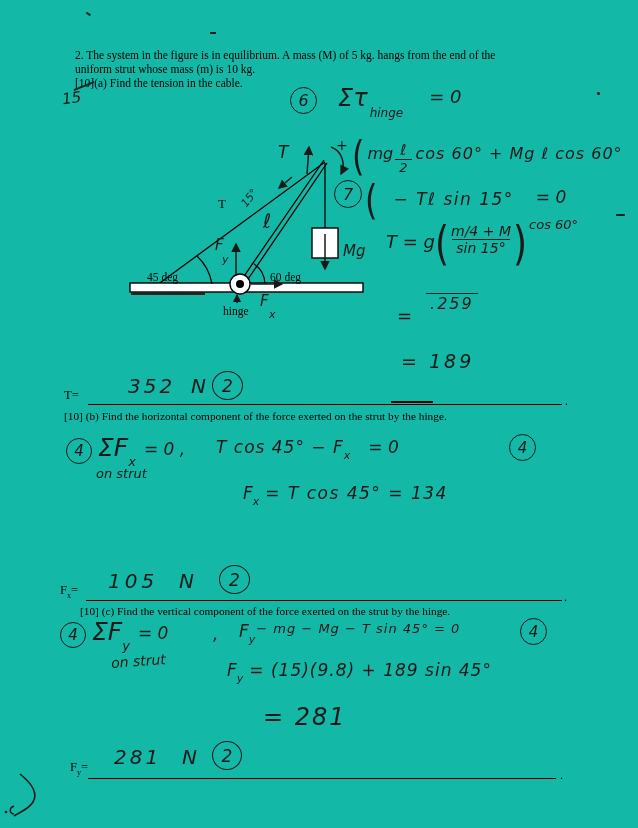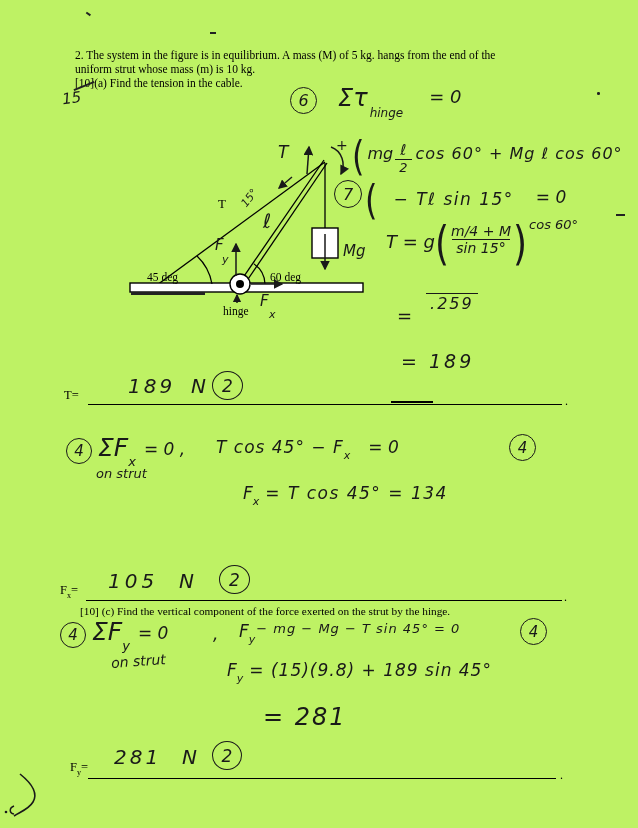--- a/index.html
+++ b/index.html
@@ -1,16 +1,16 @@
 <!DOCTYPE html>
 <html><head>
 <meta charset="utf-8">
 <style>
   html,body { margin:0; padding:0; background:#e8e8e8; }
-  .page { position:relative; width:638px; height:828px; background:#bef264;
+  .page { position:relative; width:638px; height:828px; background:#14b8a6;
           font-family:"Liberation Serif", serif; color:#111; overflow:hidden; }
   .abs { position:absolute; }
   .printed { font-family:"Liberation Serif", serif; color:#000; }
   .hw { font-family:"DejaVu Sans", sans-serif; font-style:italic; color:#191919; }
   .row { display:flex; align-items:flex-start; }
   .circle-num { border:1.7px solid #191919; border-radius:50%;
                 display:flex; align-items:center; justify-content:center;
                 font-family:"DejaVu Sans", sans-serif; font-style:italic; color:#191919;
                 box-sizing:border-box; }
   .underline { border-top:1.3px solid #000; height:0; }
@@ -127,27 +127,28 @@
   </div>
   <div class="abs row" style="left:397px;top:293px;">
     <span class="hw" style="font-size:18px;margin-top:12px;">=</span>
     <span class="frac hw" style="margin-left:14px;">
       <span class="den" style="font-size:16px;letter-spacing:2px;">.259</span>
     </span>
   </div>
   <div class="abs hw" style="left:401px;top:350px;font-size:19px;letter-spacing:3px;">= 189</div>
 
   <div class="abs printed" style="left:64px;top:388px;font-size:12.5px;">T=</div>
-  <div class="abs hw" style="left:128px;top:374px;font-size:20px;letter-spacing:3px;">189</div>
+  <div class="abs hw" style="left:128px;top:374px;font-size:20px;letter-spacing:3px;">352</div>
   <div class="abs hw" style="left:191px;top:374px;font-size:20px;">N</div>
   <div class="abs circle-num" style="left:212px;top:371px;width:31px;height:29px;font-size:17px;">2</div>
   <div class="abs underline" style="left:88px;top:404px;width:474px;"></div>
   <div class="abs thickseg" style="left:391px;top:401px;width:42px;height:2px;"></div>
   <div class="abs printed" style="left:565px;top:394px;font-size:12px;">.</div>
 
+  <div class="abs printed" style="left:64px;top:410px;font-size:11.3px;">[10] (b) Find the horizontal component of the force exerted on the strut by the hinge.</div>
 
   <div class="abs circle-num" style="left:66px;top:438px;width:26px;height:26px;font-size:15px;">4</div>
   <div class="abs row" style="left:98px;top:433px;">
     <span class="hw" style="font-size:25px;">ΣF</span>
     <sub class="hsub hw" style="font-size:13px;margin-top:16px;">x</sub>
     <span class="hw" style="font-size:17px;margin-left:8px;margin-top:6px;">= 0 ,</span>
   </div>
   <div class="abs hw" style="left:96px;top:466px;font-size:13px;">on strut</div>
   <div class="abs row" style="left:216px;top:437px;">
     <span class="hw" style="font-size:17px;letter-spacing:1px;">T cos 45° − F</span>

